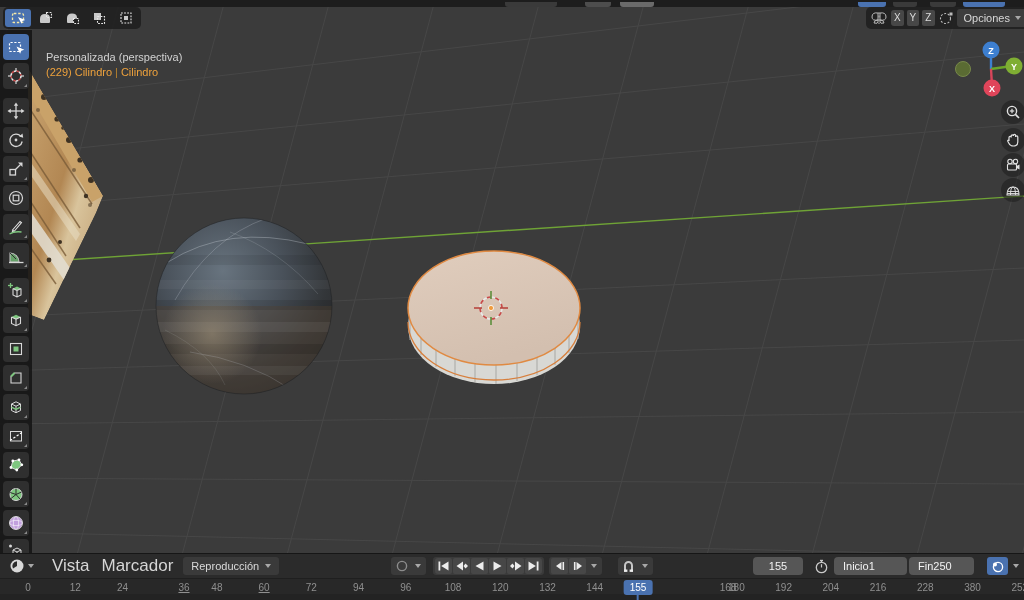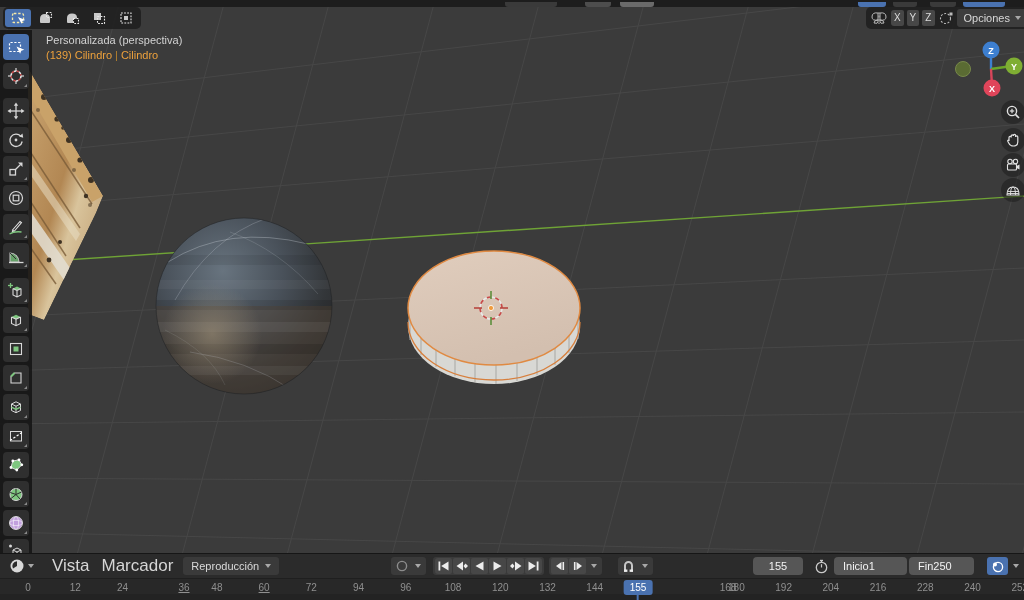--- a/index.html
+++ b/index.html
@@ -7,21 +7,21 @@
     width:1024px;height:600px;position:relative;overflow:hidden;
     background:#3b3b3b;font-family:"Liberation Sans",sans-serif;
     -webkit-font-smoothing:antialiased;user-select:none;
   }
   
   .topbar{position:absolute;left:0;top:0;width:1024px;height:7px;background:#1d1d1d;z-index:40;}
   .topbar .sliver{position:absolute;bottom:0;height:5px;border-radius:0 0 3px 3px;background:#3a3a3a;}
   
   .viewport-svg{position:absolute;left:0;top:0;z-index:1;}
   .vp-overlay{position:absolute;left:46px;top:33px;z-index:10;line-height:15px;font-size:11px;}
-  .vp-overlay .l1{color:#d2d2d2;}
+  .vp-overlay .l1{color:#d2d2d2;margin-top:17px;}
   .vp-overlay .l2{color:#eda13c;}
   .vp-overlay .sep{color:#b9832e;padding:0 3px;}
   
   .hpanel{position:absolute;top:7px;height:22px;background:rgba(33,33,33,.92);
     border-radius:5px;display:flex;align-items:center;z-index:30;}
   .hpanel.left{left:3px;padding:0 2px;gap:1px;}
   .hpanel.right{left:866px;width:158px;padding:0 4px;gap:3px;border-radius:5px 0 0 5px;}
   .selmode{width:26px;height:18px;border:none;background:transparent;border-radius:3px;
     display:flex;align-items:center;justify-content:center;padding:0;cursor:default;}
   .selmode.active{background:#4a72b0;}
@@ -265,21 +265,21 @@
       </svg>
   </button>
   <button class="optbtn">
     <span>Opciones</span>
     <span class="chev"></span>
   </button>
 </div>
 
 <div class="vp-overlay">
   <div class="l1">Personalizada (perspectiva)</div>
-  <div class="l2"><span>(139) Cilindro</span><span class="sep">|</span><span>Cilindro</span></div>
+  <div class="l2"><span>(229) Cilindro</span><span class="sep">|</span><span>Cilindro</span></div>
 </div>
 
 <div class="toolbar">
   <button class="tool active">
     <svg width="18" height="18">
         <rect x="2.5" y="4.5" width="11" height="9" rx="1" fill="none" stroke="#fff" stroke-width="1.2" stroke-dasharray="2.2 1.6"></rect>
         <path d="M9.5,8.5 l3.6,7.2 1.2-2.9 3-1 z" fill="#fff"></path>
       </svg>
   </button>
   <button class="tool sub">
@@ -594,16 +594,16 @@
       <span class="ruler-num" style="left: 453.034px;">108</span>
       <span class="ruler-num" style="left: 500.26px;">120</span>
       <span class="ruler-num" style="left: 547.486px;">132</span>
       <span class="ruler-num" style="left: 594.712px;">144</span>
       <span class="ruler-num" style="left: 728px;">168</span>
       <span class="ruler-num" style="left: 736.39px;">180</span>
       <span class="ruler-num" style="left: 783.616px;">192</span>
       <span class="ruler-num" style="left: 830.842px;">204</span>
       <span class="ruler-num" style="left: 878.068px;">216</span>
       <span class="ruler-num" style="left: 925.294px;">228</span>
-      <span class="ruler-num" style="left: 972.52px;">240</span>
+      <span class="ruler-num" style="left: 972.52px;">380</span>
       <span class="ruler-num" style="left: 1019.75px;">252</span>
     </div>
 </div>
 
 </body></html>

